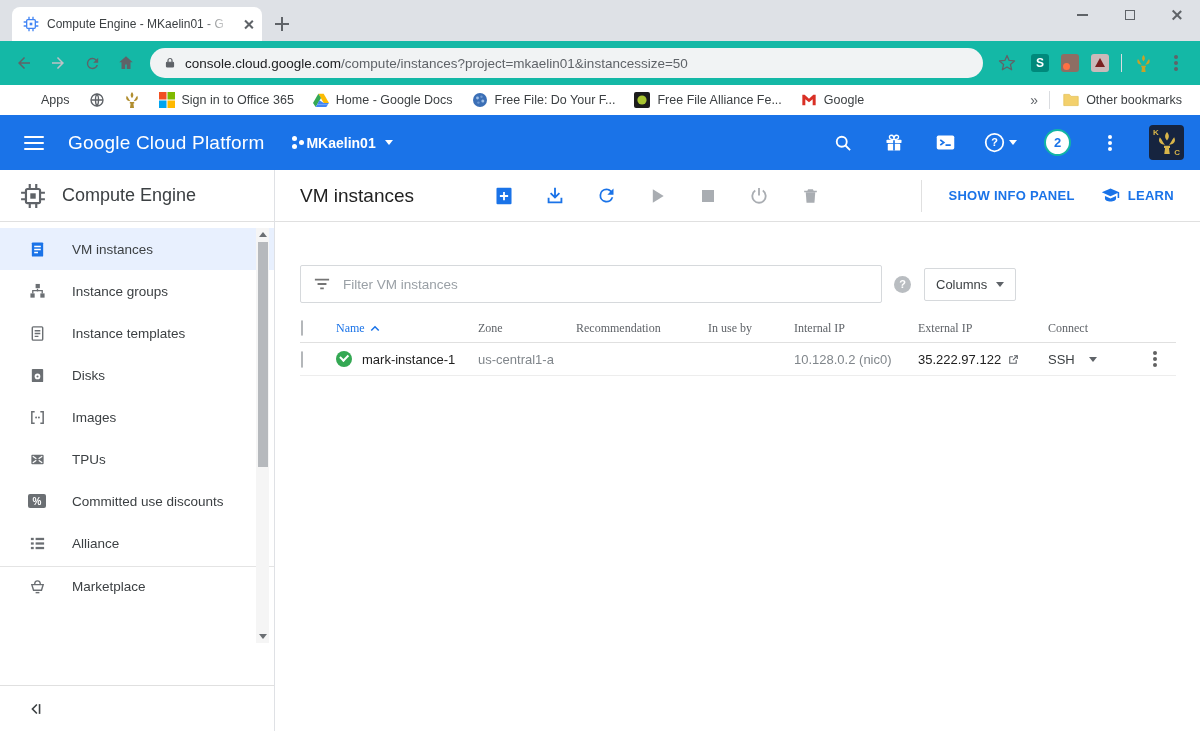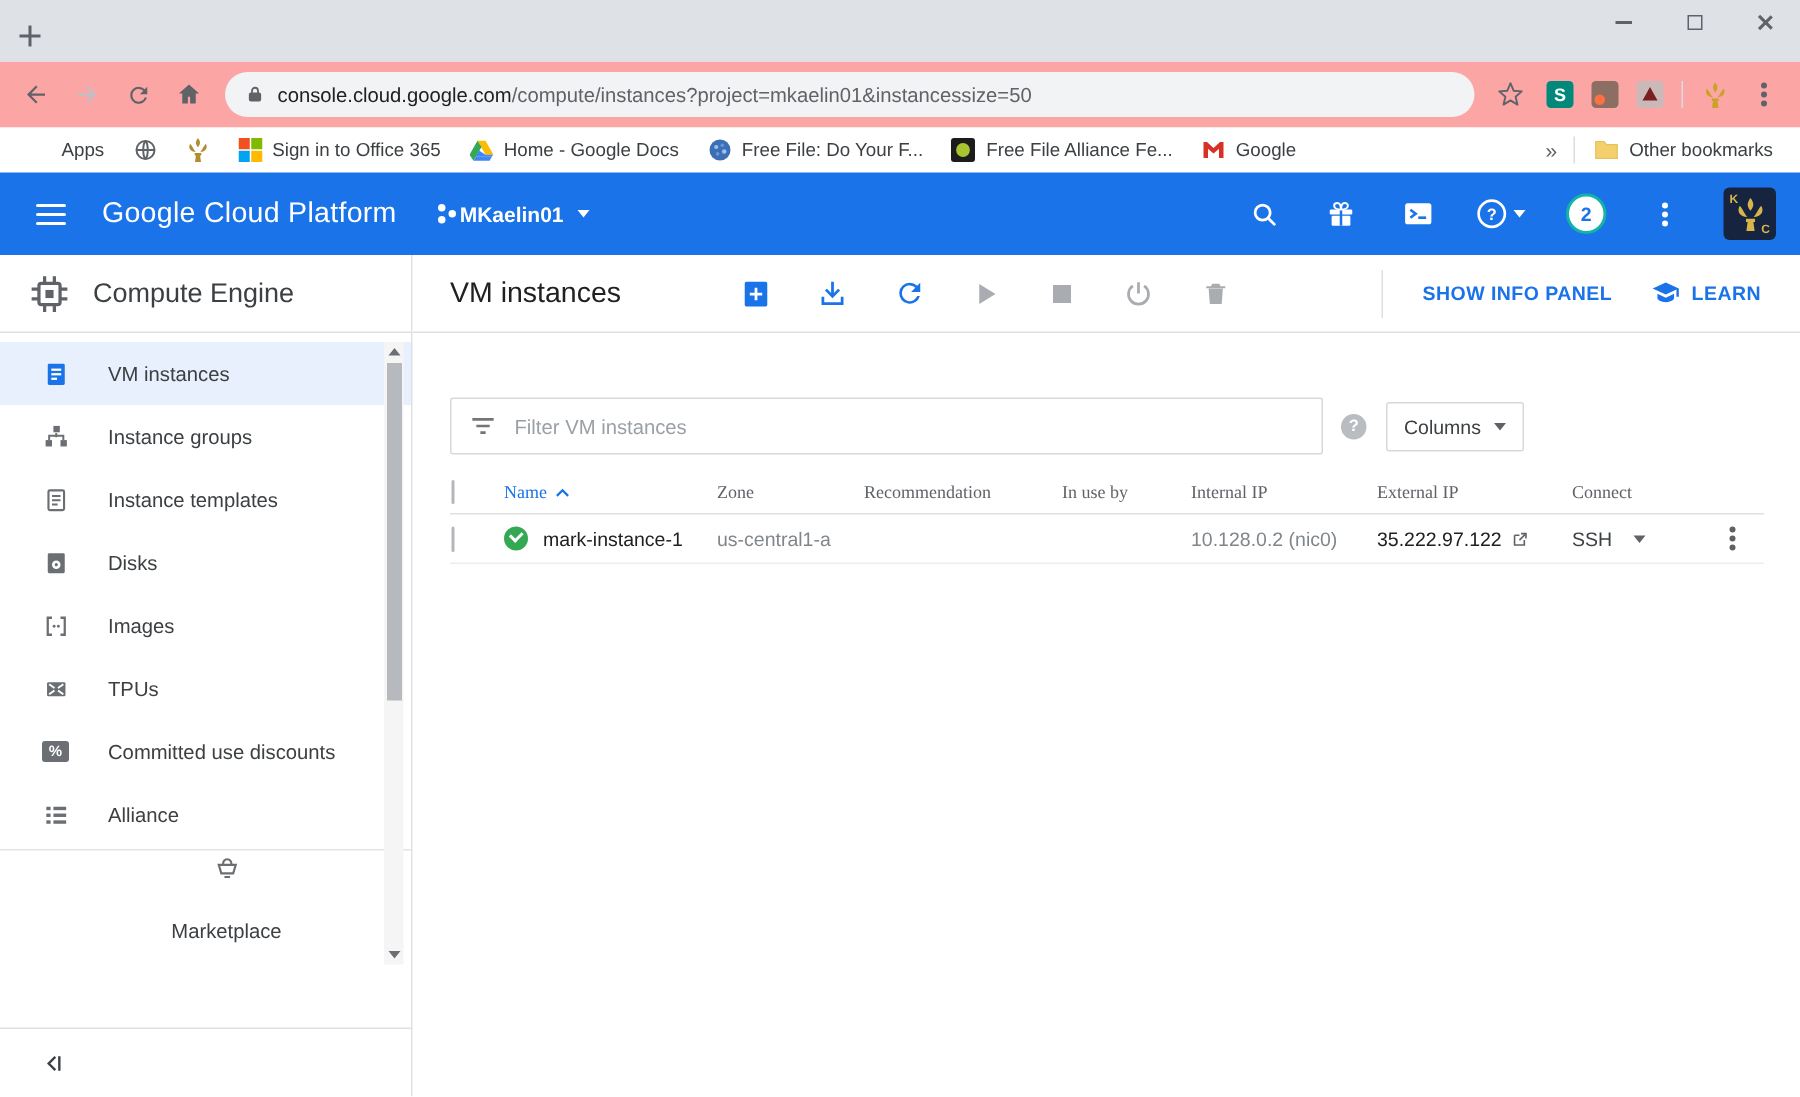--- a/index.html
+++ b/index.html
@@ -20,21 +20,21 @@
   .newtab::after { left:13px; top:7px; width:2px; height:14px; }
   .win-controls { position:absolute; right:0; top:0; height:30px; display:flex; }
   .win-btn { width:47px; height:30px; display:flex; align-items:center; justify-content:center; cursor:pointer; }
   .glyph-min { width:11px; height:1.5px; background:#5f6368; }
   .glyph-max { width:10px; height:10px; border:1.5px solid #5f6368; }
   .glyph-close { position:relative; width:12px; height:12px; }
   .glyph-close::before,.glyph-close::after { content:""; position:absolute; left:5.5px; top:0; width:1.5px; height:12px; background:#5f6368; }
   .glyph-close::before { transform:rotate(45deg);} .glyph-close::after { transform:rotate(-45deg);}
 
   
-  .navbar { height:44px; background:#fca5a5; flex-shrink:0; display:flex; align-items:center; padding:0 10px; gap:6px; }
+  .navbar { height:44px; background:#14b8a6; flex-shrink:0; display:flex; align-items:center; padding:0 10px; gap:6px; }
   .nav-ic { width:28px; height:28px; display:flex; align-items:center; justify-content:center; color:#5f6368; cursor:pointer; flex-shrink:0; }
   .nav-ic.dim { color:#bdc1c6; }
   .urlbar { flex:1; height:30px; background:#f1f3f4; border-radius:15px; display:flex; align-items:center; padding:0 14px; gap:9px; margin:0 4px; min-width:0; }
   .url-text { font-size:13.5px; white-space:nowrap; overflow:hidden; }
   .url-domain { color:#202124; } .url-path { color:#5f6368; }
   .ext-strip { display:flex; align-items:center; gap:12px; padding:0 4px; }
   .ext-badge { width:18px; height:18px; border-radius:3px; display:flex; align-items:center; justify-content:center; cursor:pointer; flex-shrink:0; }
   .ext-s { background:#00897b; color:#fff; font-size:12px; font-weight:bold; }
   .ext-orange { background:#8d6e63; position:relative; }
   .ext-orange::after { content:""; position:absolute; left:2px; bottom:2px; width:7px; height:7px; border-radius:50%; background:#ff7043; }
@@ -75,21 +75,21 @@
   
   .sidebar { width:275px; flex-shrink:0; background:#fff; border-right:1px solid #dfe1e5; display:flex; flex-direction:column; position:relative; }
   .sb-head { height:52px; border-bottom:1px solid #e0e0e0; display:flex; align-items:center; gap:16px; padding-left:20px; flex-shrink:0; }
   .sb-title { font-size:18px; color:#3c4043; }
   .sb-nav { flex:1; padding-top:6px; overflow:hidden; }
   .sb-item { height:42px; display:flex; align-items:center; gap:26px; padding-left:28px; font-size:13.5px; color:#3c4043; cursor:pointer; }
   .sb-item .sic { width:18px; height:18px; color:#6b6f73; display:flex; align-items:center; justify-content:center; flex-shrink:0; }
   .sb-item.sel { background:#e8f0fe; }
   .sb-item.sel .sic { color:#1a73e8; }
   .sb-div { height:1px; background:#e4e4e4; margin:2px 0; }
-  .sb-item.mkt { height:34px;flex-direction:column; }
+  .sb-item.mkt { height:34px; }
   .collapse-bar { height:46px; border-top:1px solid #e0e0e0; display:flex; align-items:center; padding-left:28px; color:#3c4043; flex-shrink:0; cursor:pointer; }
   .pct-box { width:18px; height:14px; background:#6b6f73; color:#fff; font-size:10px; font-weight:bold; display:flex; align-items:center; justify-content:center; border-radius:2px; }
   
   .sb-scroll { position:absolute; right:5px; top:58px; bottom:88px; width:13px; background:#f5f5f5; }
   .sb-arrow { position:absolute; left:2.5px; width:0; height:0; border-left:4px solid transparent; border-right:4px solid transparent; cursor:pointer; }
   .sb-arrow.up { top:4px; border-bottom:5px solid #6b6f73; }
   .sb-arrow.dn { bottom:4px; border-top:5px solid #6b6f73; }
   .sb-thumb { position:absolute; left:1.5px; top:14px; width:10px; height:225px; background:#b6b9bd; cursor:pointer; }
 
   
@@ -126,20 +126,31 @@
   .ext-ip { display:flex; align-items:center; gap:6px; }
   .ssh-cell { display:flex; align-items:center; gap:14px; color:#3c4043; cursor:pointer; }
   .row-menu { color:#616161; display:flex; justify-content:center; cursor:pointer; }
 </style>
 </head>
 <body>
 
 <div class="window">
 
   <div class="titlebar">
+    <div class="tab">
+      <svg class="bm-ic" width="16" height="16" viewBox="0 0 24 24" fill="none">
+        <g stroke="#4285f4" stroke-width="2">
+            <path d="M9 1v4M15 1v4M9 19v4M15 19v4M1 9h4M1 15h4M19 9h4M19 15h4"></path>
+          </g>
+        <rect x="5.5" y="5.5" width="13" height="13" rx="1.5" stroke="#4285f4" stroke-width="2"></rect>
+        <rect x="10" y="10" width="4" height="4" fill="#4285f4"></rect>
+      </svg>
+      <span class="tab-title">Compute Engine - MKaelin01 - G</span>
+      <span class="icon-x"></span>
+    </div>
     <div class="newtab"></div>
     <div class="win-controls">
       <div class="win-btn">
           <span class="glyph-min"></span>
         </div>
       <div class="win-btn">
           <span class="glyph-max"></span>
         </div>
       <div class="win-btn">
           <span class="glyph-close"></span>

